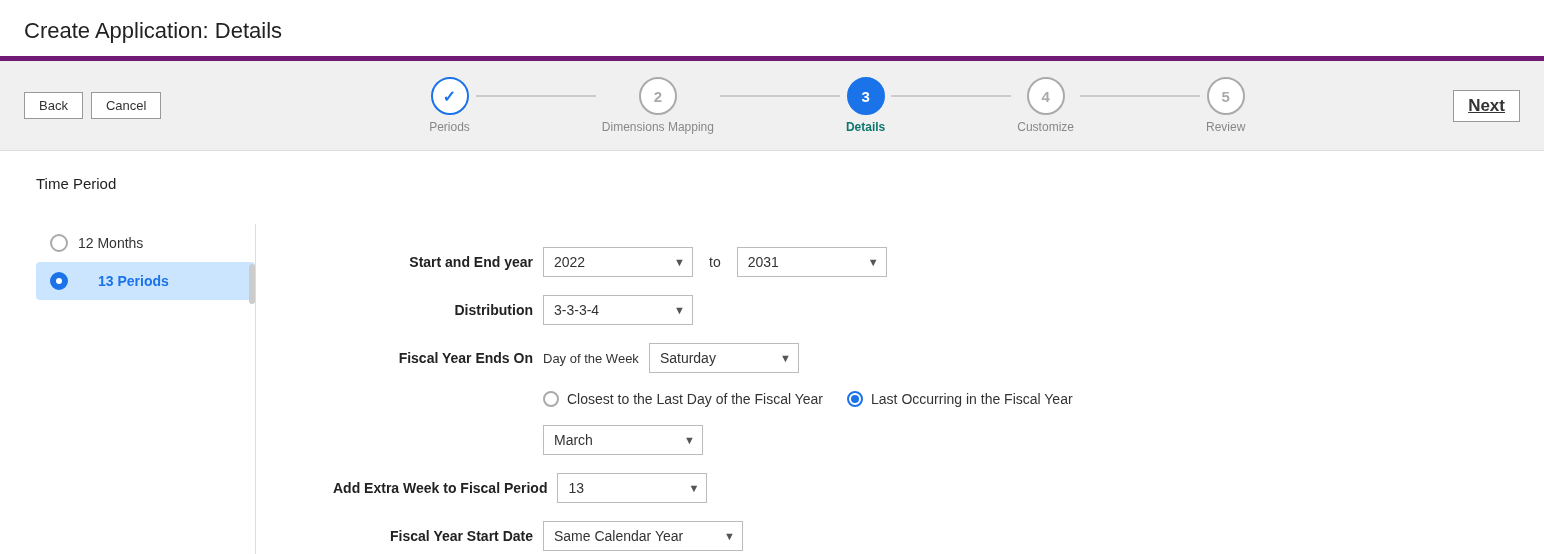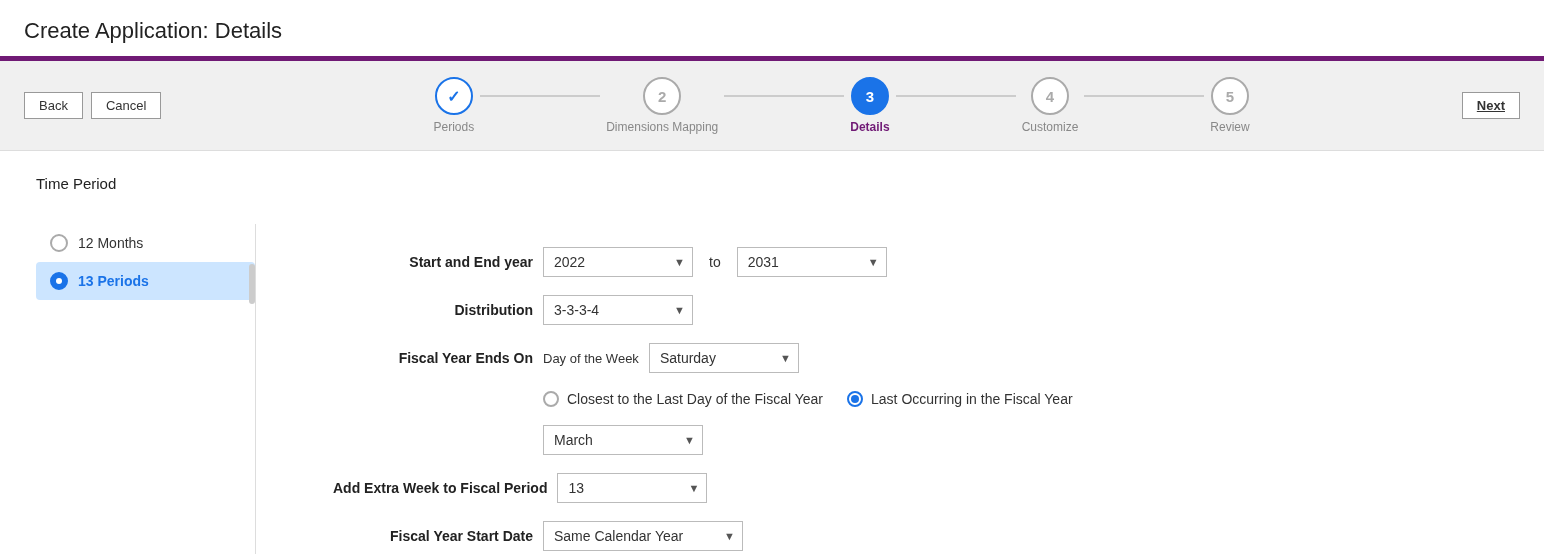--- a/index.html
+++ b/index.html
@@ -78,38 +78,38 @@
     }
 
     .step-label {
       margin-top: 5px;
       font-size: 12px;
       color: #888;
       white-space: nowrap;
     }
 
     .step-label.active {
-      color: #701a75;
+      color: #0f766e;
       font-weight: 700;
     }
 
     .step-connector {
       width: 120px;
       height: 2px;
       background: #ccc;
       margin: 0 6px;
       margin-bottom: 20px;
     }
 
     .next-btn {
       border: 1px solid #999;
       background: #fff;
       padding: 5px 14px;
       cursor: pointer;
-      font-size: 13px;
+      font-size: 17px;
       color: #333;
       margin-left: auto;
       font-weight: bold;
       text-decoration: underline;
     }
 
     .content {
       padding: 24px 36px;
     }
 
@@ -171,20 +171,21 @@
     }
 
     .period-label {
       font-size: 14px;
       color: #333;
     }
 
     .period-label.selected {
       font-weight: 600;
       color: #1a73e8;
+      margin-left: 20px;
     }
 
     .scrollbar-indicator {
       position: absolute;
       right: 0;
       top: 40px;
       width: 6px;
       height: 40px;
       background: #ccc;
       border-radius: 3px;

